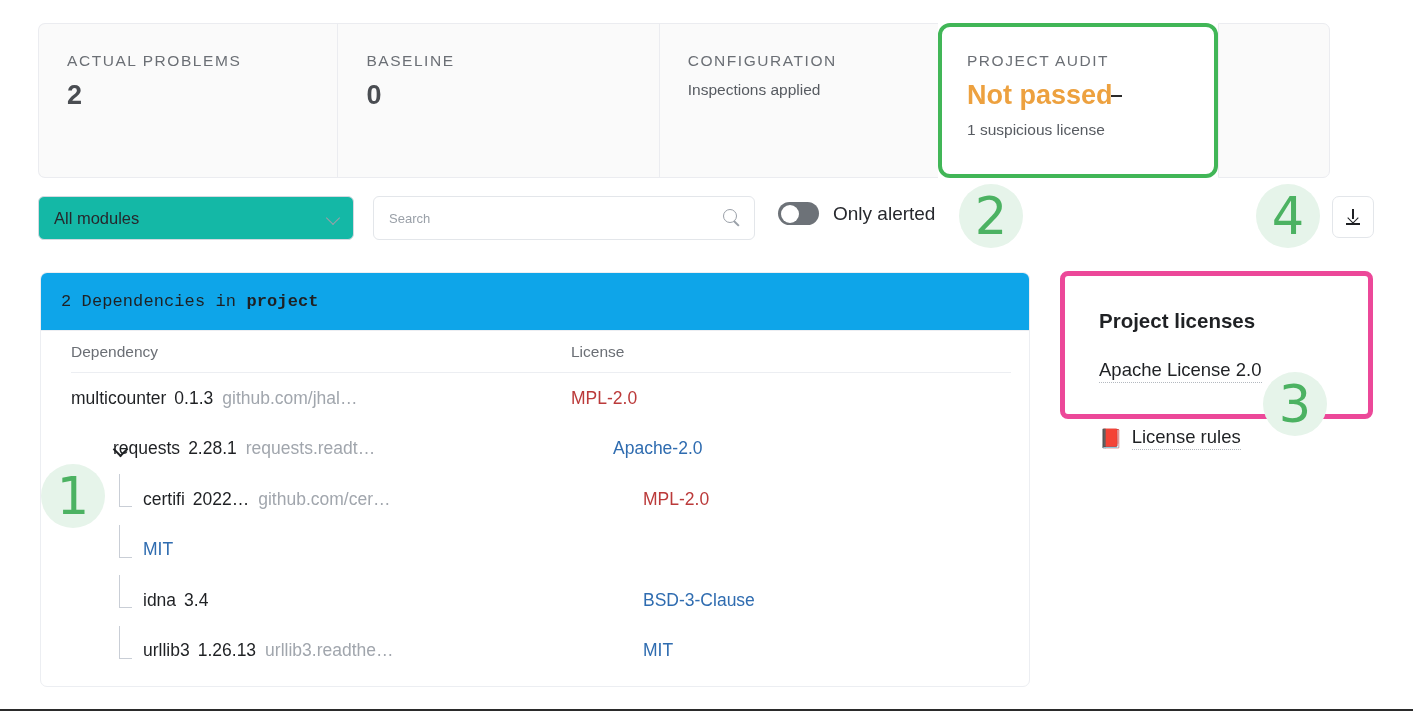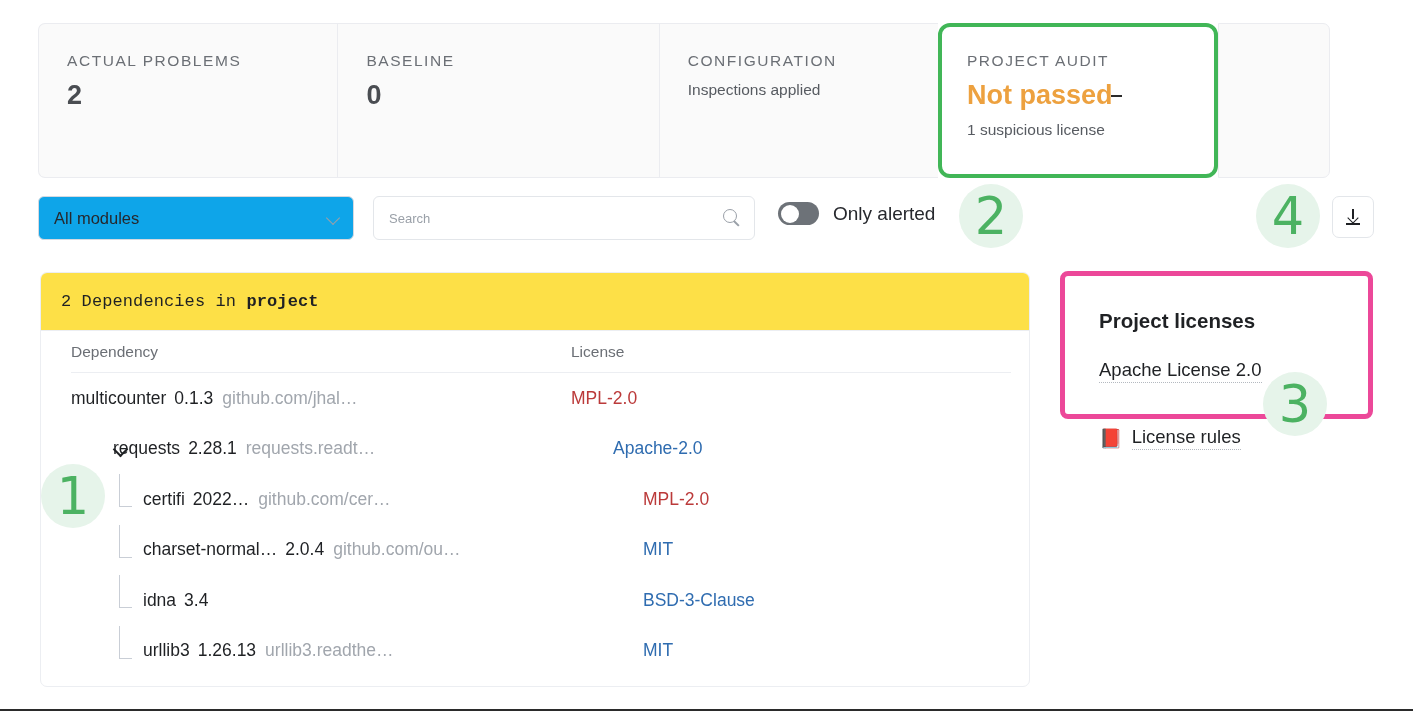--- a/index.html
+++ b/index.html
@@ -71,21 +71,21 @@
 
   
   #toolbar {
     position: absolute;
     left: 38px; top: 196px;
     width: 1336px; height: 44px;
   }
   .module-select {
     position: absolute; left: 0; top: 0;
     width: 316px; height: 44px;
-    background: #0ea5e9;
+    background: #14b8a6;
     border: 1px solid #d5d9e0;
     border-radius: 6px;
     display: flex; align-items: center;
     padding: 0 13px 0 15px;
     cursor: pointer;
   }
   .module-select .lbl { font-size: 16.5px; color: #26282d; flex: 1; }
   .chev { width: 13px; height: 13px; position: relative; }
   .chev::before {
     content: ""; position: absolute; left: 1px; top: 1px;
@@ -162,21 +162,21 @@
     position: absolute;
     left: 40px; top: 272px;
     width: 990px; height: 415px;
     background: #ffffff;
     border: 1px solid #eceef2;
     border-radius: 7px;
     overflow: hidden;
   }
   #table-head-band {
     height: 58px;
-    background: #fde047;
+    background: #0ea5e9;
     border-bottom: 1px solid #eceef2;
     display: flex; align-items: center;
     padding-left: 20px;
     text-align: right;
   }
   .band-text {
     font-family: "Liberation Mono", monospace;
     font-size: 17px;
     color: #1f2124;
     letter-spacing: 0.1px;
@@ -381,25 +381,20 @@
         <span class="branch"></span>
         <span class="dep-cell">
           <span class="nm">certifi</span>
           <span class="ver">2022…</span>
           <span class="url">github.com/cer…</span>
         </span>
         <span class="lic-cell lic-red">MPL-2.0</span>
       </div>
       <div class="row indent-2">
         <span class="branch"></span>
-        <span class="dep-cell">
-          <span class="nm">charset-normal…</span>
-          <span class="ver">2.0.4</span>
-          <span class="url">github.com/ou…</span>
-        </span>
         <span class="lic-cell lic-blue">MIT</span>
       </div>
       <div class="row indent-2">
         <span class="branch"></span>
         <span class="dep-cell">
           <span class="nm">idna</span>
           <span class="ver">3.4</span>
         </span>
         <span class="lic-cell lic-blue">BSD-3-Clause</span>
       </div>

